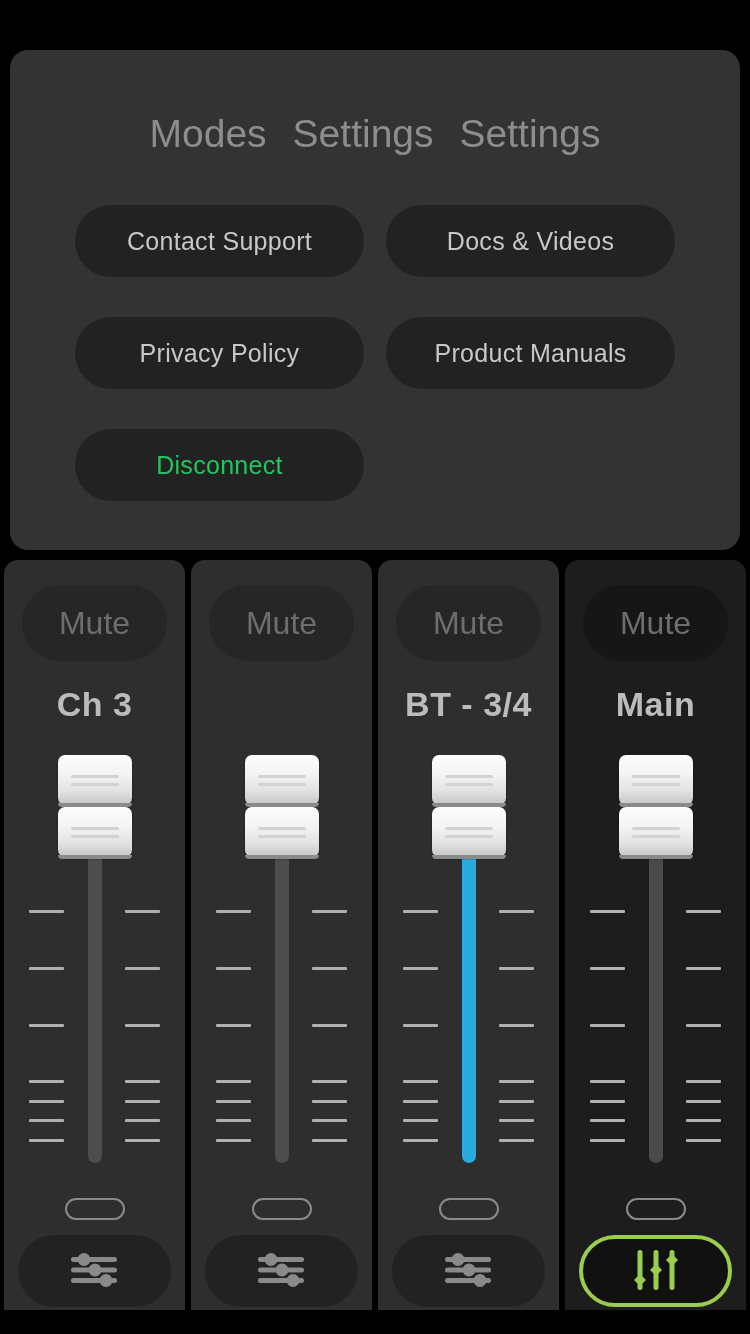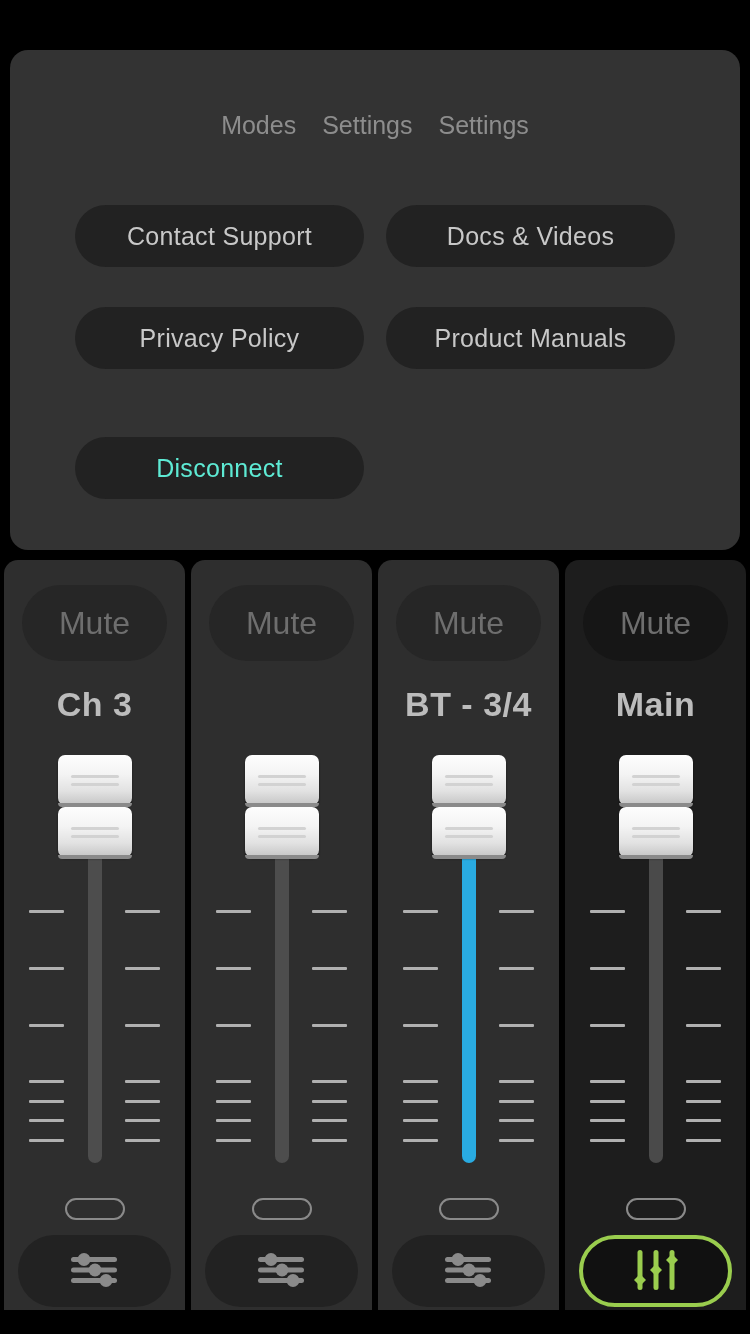--- a/index.html
+++ b/index.html
@@ -35,27 +35,28 @@
     left: 0;
     top: 55px;
     width: 730px;
     display: flex;
     justify-content: center;
     align-items: flex-end;
     gap: 0;
   }
   .tab {
     position: relative;
-    font-size: 25px;
+    font-size: 39px;
     color: #8d8d8d;
     padding: 0 13px 0 13px;
     line-height: 40px;
     white-space: nowrap;
     cursor: pointer;
     letter-spacing: 0px;
+    margin-top: 9px;
   }
   .tab.active {
     color: #ffffff;
   }
   .tab .tab-underline {
     position: absolute;
     left: 11px;
     right: 11px;
     bottom: -11px;
     height: 4px;
@@ -69,34 +70,34 @@
     left: 0;
     top: 155px;
     width: 730px;
     display: grid;
     grid-template-columns: 1fr 1fr;
     row-gap: 40px;
     column-gap: 22px;
     padding: 0 65px;
   }
   .link-btn {
-    height: 62px;
+    height: 72px;
     background: #222222;
     border-radius: 36px;
     border: none;
     color: #c8c8c8;
     font-size: 25px;
     font-family: "Liberation Sans", sans-serif;
     display: flex;
     align-items: center;
     justify-content: center;
     cursor: pointer;
     letter-spacing: 0.3px;
   }
-  .link-btn.danger { color: #5eead4; margin-top: 28px; }
+  .link-btn.danger { color: #22c55e; }
 
   
   .strips {
     position: absolute;
     left: 0;
     top: 560px;
     width: 750px;
     height: 774px;
     display: flex;
     gap: 6px;

